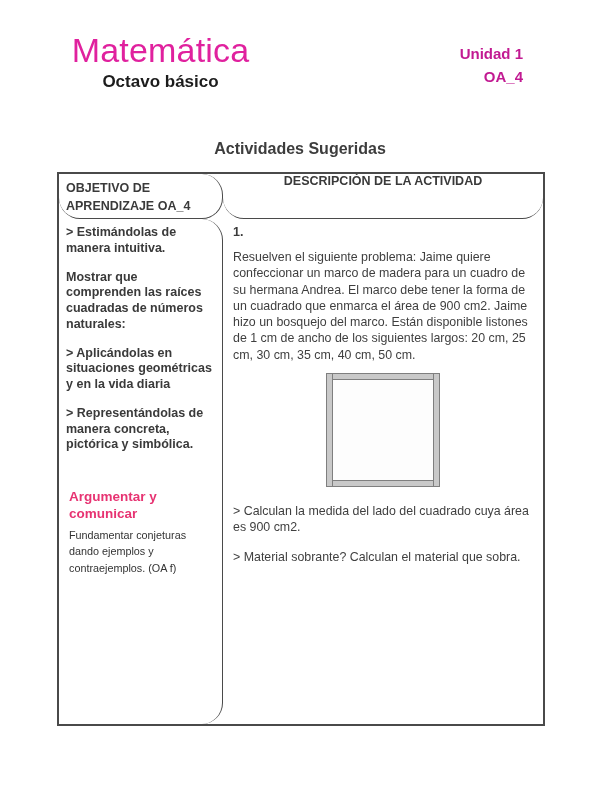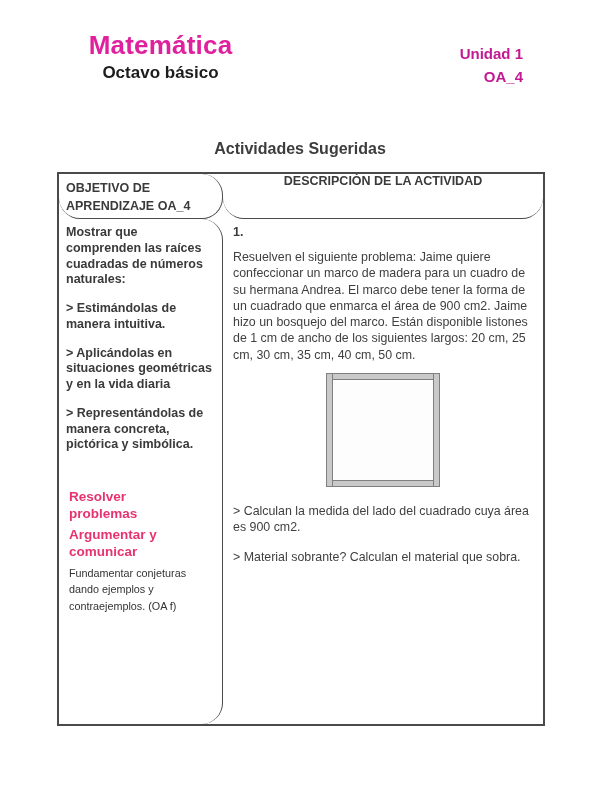--- a/index.html
+++ b/index.html
@@ -18,22 +18,22 @@
 
   
   .hdr-left {
     position: absolute;
     top: 31px;
     left: 58px;
     width: 205px;
     text-align: center;
   }
   .subject {
-    font-size: 26px;
-    font-weight: bold;
+    font-size: 34px;
+    font-weight: normal;
     color: #e0219e;
     letter-spacing: 0.2px;
     line-height: 1.15;
   }
   .level {
     font-size: 17px;
     font-weight: bold;
     color: #1c1c1c;
     line-height: 1.2;
     margin-top: 2px;
@@ -194,27 +194,26 @@
   </div>
 
   <div class="doc-title">Actividades Sugeridas</div>
 
   <div class="acttable">
 
     <div class="cell th-left">OBJETIVO DE APRENDIZAJE OA_4</div>
     <div class="cell th-right">DESCRIPCIÓN DE LA ACTIVIDAD</div>
 
     <div class="cell td-left">
+      <p class="obj-p">&gt; Estimándolas de manera intuitiva.</p>
       <p class="obj-p">Mostrar que comprenden las raíces cuadradas de números naturales:</p>
-      <p class="obj-p">&gt; Estimándolas de manera intuitiva.</p>
       <p class="obj-p">&gt; Aplicándolas en situaciones geométricas y en la vida diaria</p>
       <p class="obj-p">&gt; Representándolas de manera concreta, pictórica y simbólica.</p>
 
       <div class="skills">
-        <div class="skill-h">Resolver problemas</div>
         <div class="skill-h">Argumentar y comunicar</div>
         <div class="skill-t">Fundamentar conjeturas dando ejemplos y contraejemplos. (OA f)</div>
       </div>
     </div>
 
     <div class="cell td-right">
       <p class="act-num">1.</p>
       <p class="act-p">Resuelven el siguiente problema: Jaime quiere confeccionar un marco de madera para un cuadro de su hermana Andrea. El marco debe tener la forma de un cuadrado que enmarca el área de 900 cm2. Jaime hizo un bosquejo del marco. Están disponible listones de 1 cm de ancho de los siguientes largos: 20 cm, 25 cm, 30 cm, 35 cm, 40 cm, 50 cm.</p>
 
       <div class="frame-wrap">

